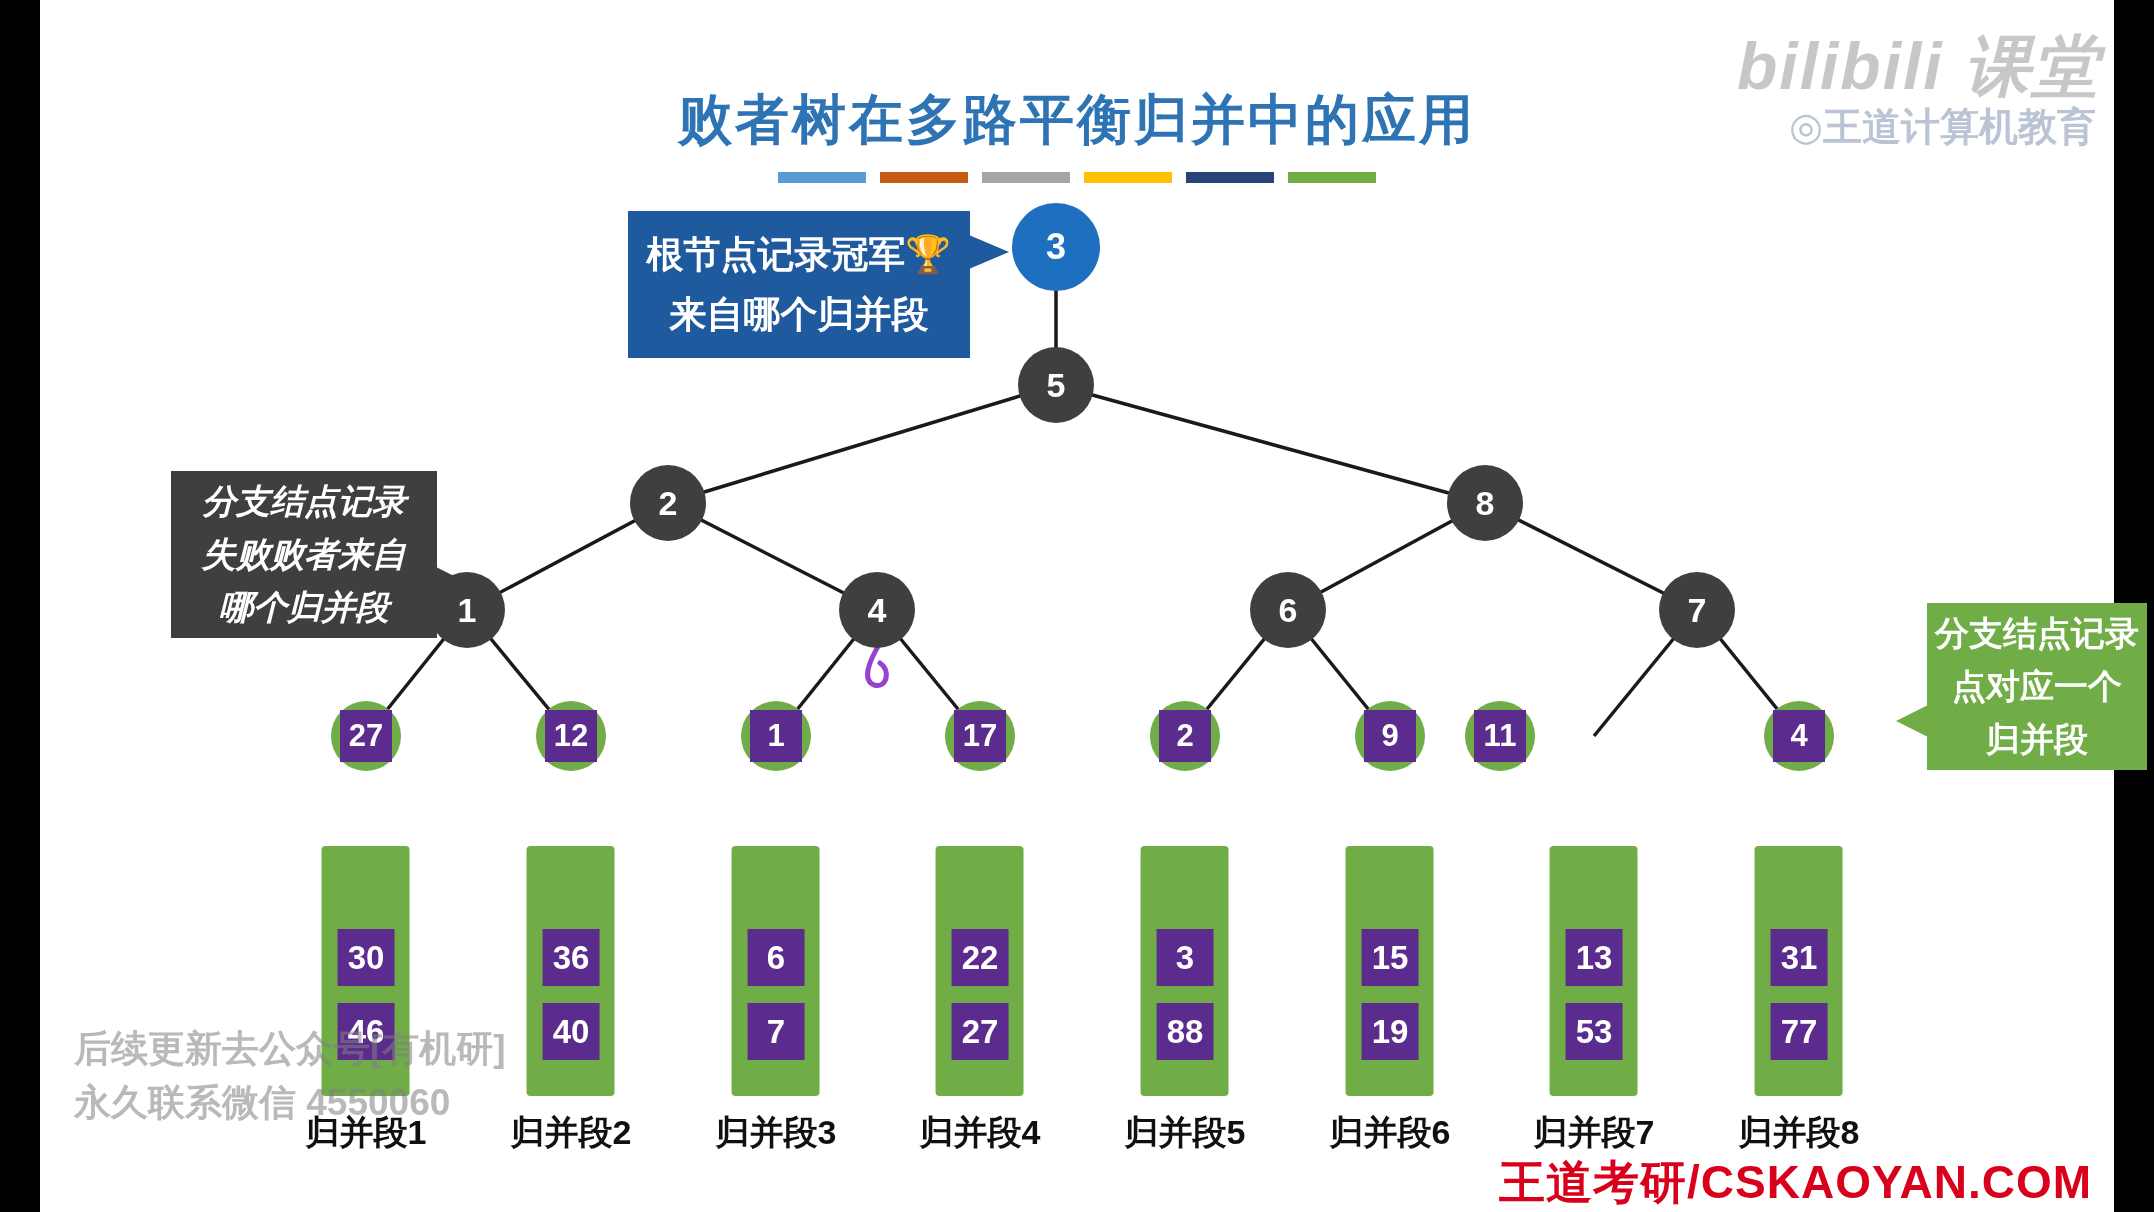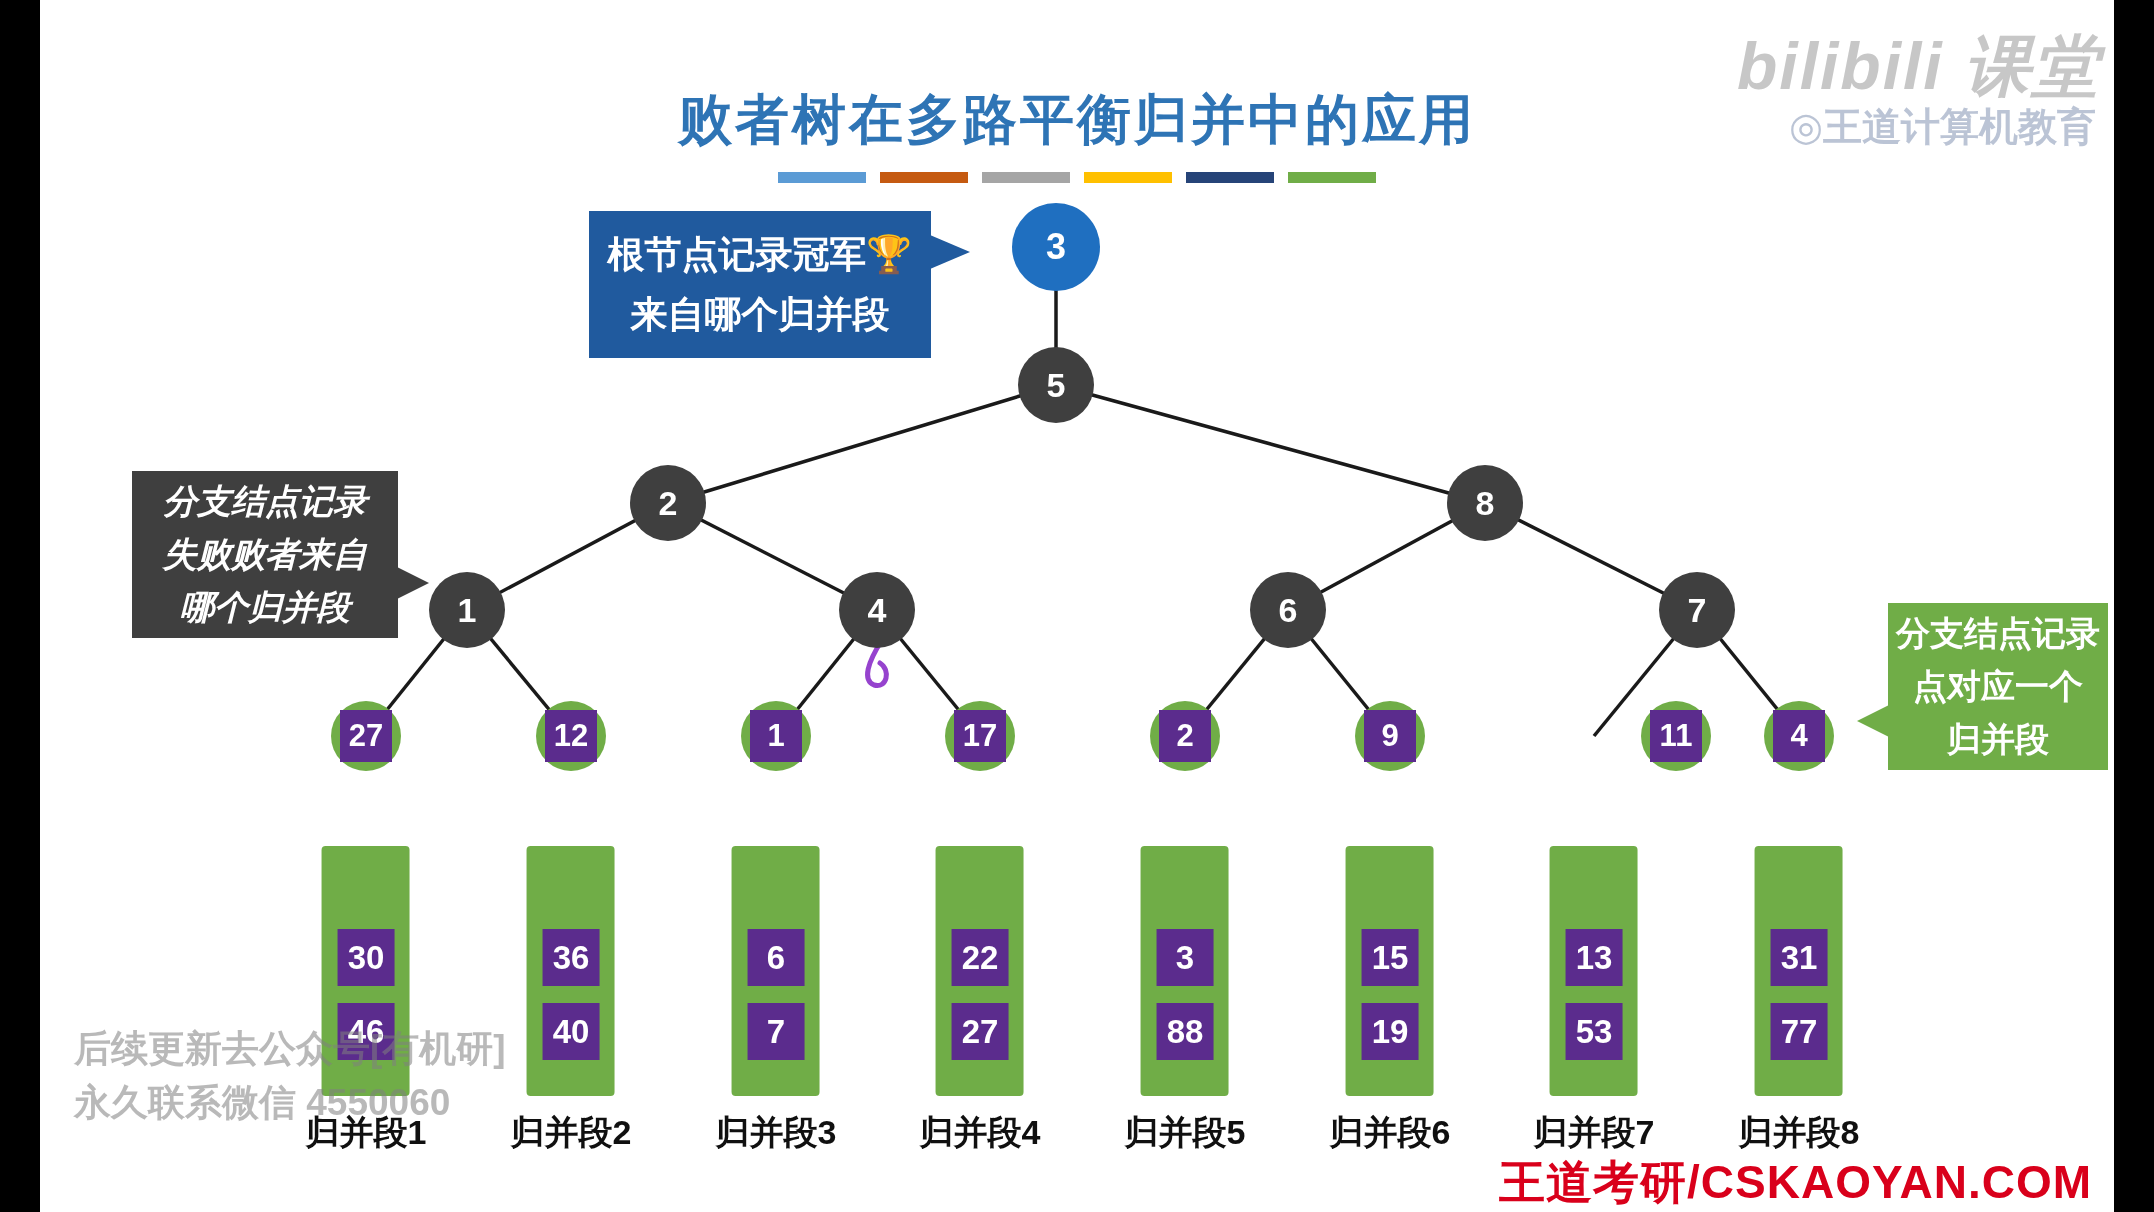--- a/index.html
+++ b/index.html
@@ -21,21 +21,21 @@
           display:flex; align-items:center; justify-content:center; color:#fff; font-weight:bold; }
   .node.root { width:88px; height:88px; background:#1F6FC0; font-size:36px; }
   .node.internal { width:76px; height:76px; background:#3F3F3F; font-size:34px; }
 
   .leaf { position:absolute; transform:translate(-50%,-50%); width:70px; height:70px;
           border-radius:50%; background:#70AD47; display:flex; align-items:center; justify-content:center; }
   .leaf .sq { width:52px; height:52px; background:#5B2C8D; color:#fff; font-size:31px; font-weight:bold;
               display:flex; align-items:center; justify-content:center; }
 
   .callout { position:absolute; color:#fff; font-weight:bold; text-align:center;
-             display:flex; flex-direction:column; justify-content:center; }
+             display:flex; flex-direction:column; justify-content:center;margin-left:39px; }
   .tri { position:absolute; width:0; height:0; }
   .callout-root   { left:589px;  top:211px; width:342px; height:147px; background:#205A9E; font-size:37px; line-height:1.6; }
   .callout-root .tri   { right:-39px; top:24px;  border:17px solid transparent; border-right:none; border-left:40px solid #205A9E; }
   .callout-branch { left:132px;  top:471px; width:266px; height:167px; background:#3F3F3F; font-size:34px; line-height:1.55;font-style:italic; }
   .callout-branch .tri { right:-31px; top:96px;  border:16px solid transparent; border-right:none; border-left:32px solid #3F3F3F; }
   .callout-leaf   { left:1888px; top:603px; width:220px; height:167px; background:#70AD47; font-size:34px; line-height:1.55; }
   .callout-leaf .tri   { left:-31px;  top:102px; border:16px solid transparent; border-left:none; border-right:32px solid #70AD47; }
 
   .segment { position:absolute; top:846px; transform:translateX(-50%);
              display:flex; flex-direction:column; align-items:center; }
@@ -135,21 +135,21 @@
     </div>
   <div class="leaf" style="left:980px;  top:736px">
       <div class="sq">17</div>
     </div>
   <div class="leaf" style="left:1185px; top:736px">
       <div class="sq">2</div>
     </div>
   <div class="leaf" style="left:1390px; top:736px">
       <div class="sq">9</div>
     </div>
-  <div class="leaf" style="left:1676px; top:736px">
+  <div class="leaf" style="left:1500px; top:736px">
       <div class="sq">11</div>
     </div>
   <div class="leaf" style="left:1799px; top:736px">
       <div class="sq">4</div>
     </div>
 
   <div class="segment" style="left:366px">
     <div class="seg-col">
       <div class="seg-cell">30</div>
       <div class="seg-cell">46</div>

